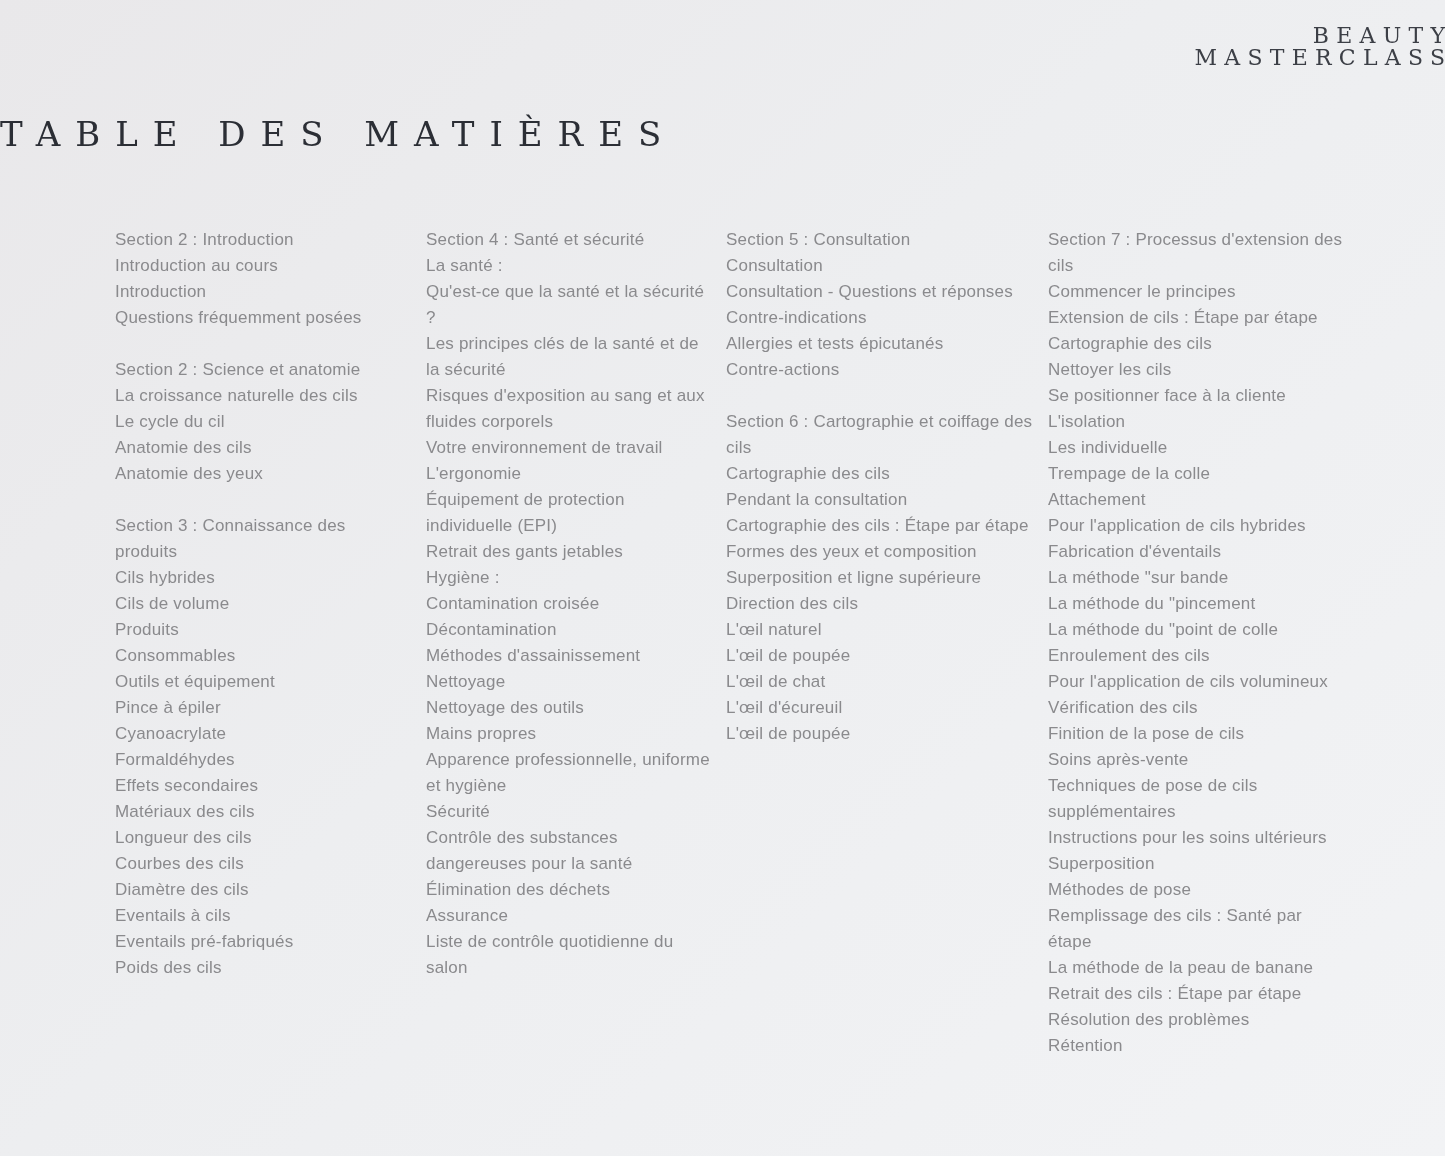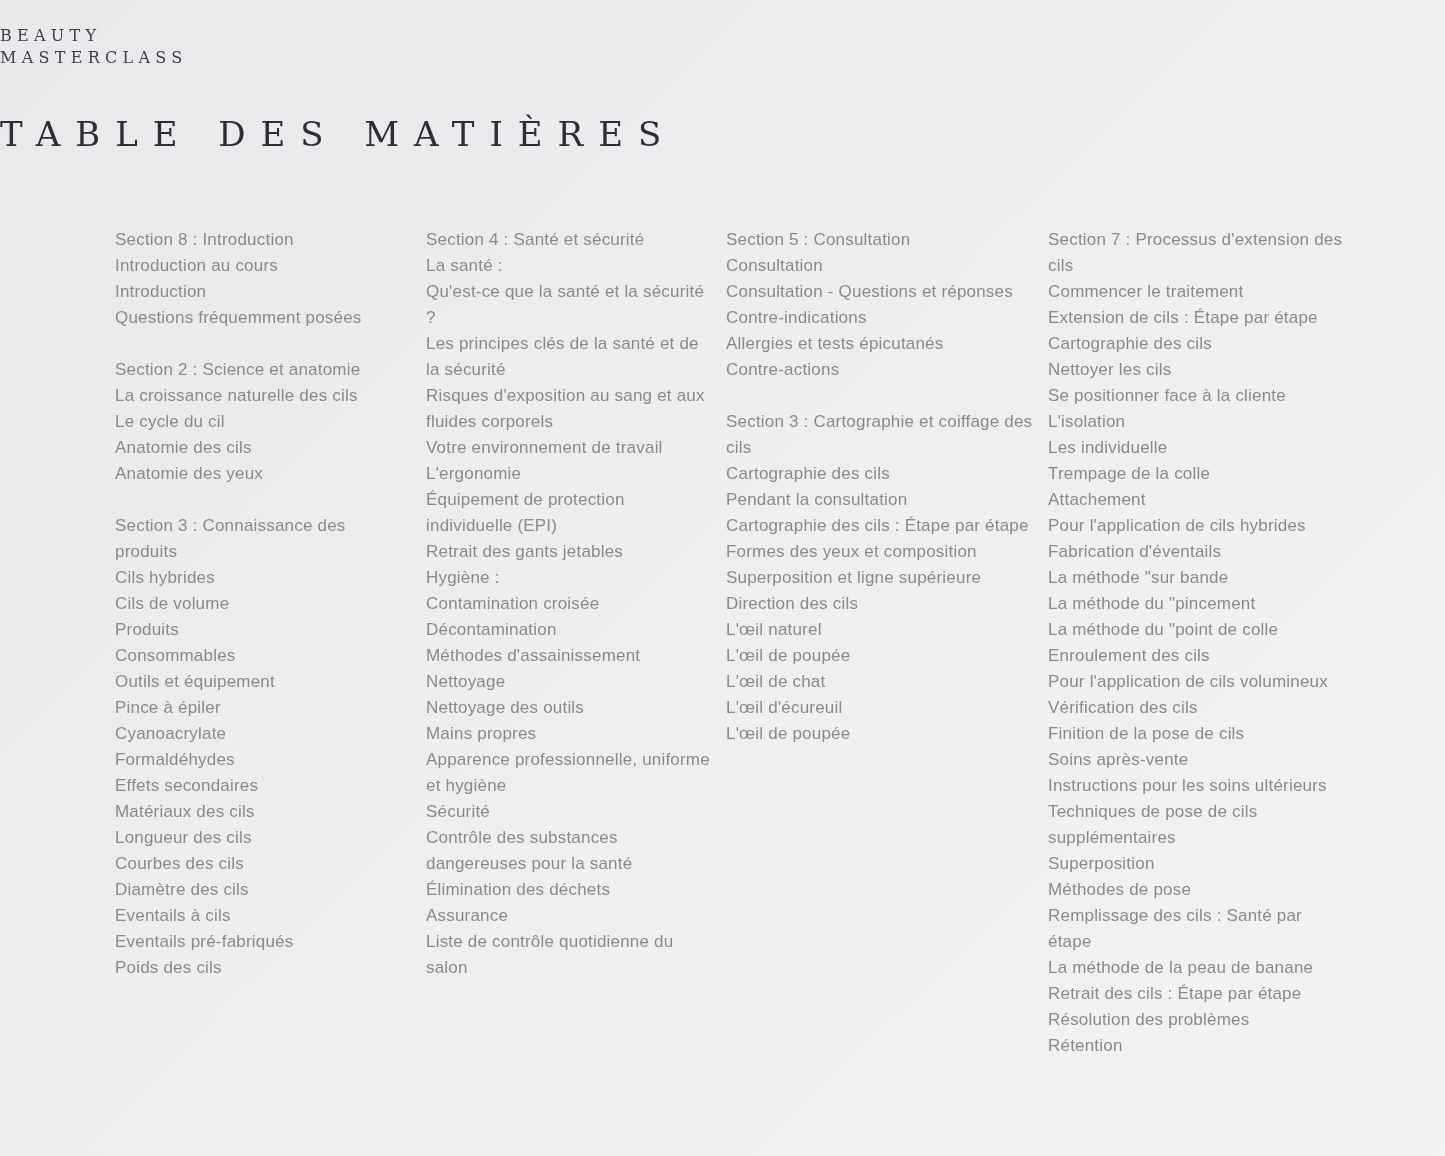--- a/index.html
+++ b/index.html
@@ -12,23 +12,23 @@
     position: relative;
     overflow: hidden;
     background: linear-gradient(135deg, #e9e8ea 0%, #edeef0 45%, #f2f3f5 100%);
     font-family: "Liberation Sans", sans-serif;
   }
   .brand {
     position: absolute;
     top: 25px;
     left: 0;
     width: 100%;
-    text-align: left;
+    text-align: right;
     font-family: "DejaVu Serif", serif;
-    font-size: 16px;
+    font-size: 22px;
     line-height: 22px;
     letter-spacing: 0.33em;
     color: #3c3f46;
   }
   .brand .ls-fix { margin-right: -0.33em; }
   .page-title {
     position: absolute;
     top: 112px;
     left: 0;
     width: 100%;
@@ -67,21 +67,21 @@
 
 <header class="brand">
   <div><span class="ls-fix">BEAUTY</span></div>
   <div><span class="ls-fix">MASTERCLASS</span></div>
 </header>
 
 <h1 class="page-title"><span class="ls-fix">TABLE DES MATIÈRES</span></h1>
 
 <main class="columns" id="columns">
     <div class="col col1">
-      <div class="toc-item section">Section 8 : Introduction</div>
+      <div class="toc-item section">Section 2 : Introduction</div>
       <div class="toc-item">Introduction au cours</div>
       <div class="toc-item">Introduction</div>
       <div class="toc-item">Questions fréquemment posées</div>
       <div class="spacer"></div>
       <div class="toc-item section">Section 2 : Science et anatomie</div>
       <div class="toc-item">La croissance naturelle des cils</div>
       <div class="toc-item">Le cycle du cil</div>
       <div class="toc-item">Anatomie des cils</div>
       <div class="toc-item">Anatomie des yeux</div>
       <div class="spacer"></div>
@@ -128,56 +128,56 @@
       <div class="toc-item">Liste de contrôle quotidienne du salon</div>
     </div>
     <div class="col col3">
       <div class="toc-item section">Section 5 : Consultation</div>
       <div class="toc-item">Consultation</div>
       <div class="toc-item">Consultation - Questions et réponses</div>
       <div class="toc-item">Contre-indications</div>
       <div class="toc-item">Allergies et tests épicutanés</div>
       <div class="toc-item">Contre-actions</div>
       <div class="spacer"></div>
-      <div class="toc-item section">Section 3 : Cartographie et coiffage des cils</div>
+      <div class="toc-item section">Section 6 : Cartographie et coiffage des cils</div>
       <div class="toc-item">Cartographie des cils</div>
       <div class="toc-item">Pendant la consultation</div>
       <div class="toc-item">Cartographie des cils : Étape par étape</div>
       <div class="toc-item">Formes des yeux et composition</div>
       <div class="toc-item">Superposition et ligne supérieure</div>
       <div class="toc-item">Direction des cils</div>
       <div class="toc-item">L'œil naturel</div>
       <div class="toc-item">L'œil de poupée</div>
       <div class="toc-item">L'œil de chat</div>
       <div class="toc-item">L'œil d'écureuil</div>
       <div class="toc-item">L'œil de poupée</div>
     </div>
     <div class="col col4">
       <div class="toc-item section">Section 7 : Processus d'extension des cils</div>
-      <div class="toc-item">Commencer le traitement</div>
+      <div class="toc-item">Commencer le principes</div>
       <div class="toc-item">Extension de cils : Étape par étape</div>
       <div class="toc-item">Cartographie des cils</div>
       <div class="toc-item">Nettoyer les cils</div>
       <div class="toc-item">Se positionner face à la cliente</div>
       <div class="toc-item">L'isolation</div>
       <div class="toc-item">Les individuelle</div>
       <div class="toc-item">Trempage de la colle</div>
       <div class="toc-item">Attachement</div>
       <div class="toc-item">Pour l'application de cils hybrides</div>
       <div class="toc-item">Fabrication d'éventails</div>
       <div class="toc-item">La méthode "sur bande</div>
       <div class="toc-item">La méthode du "pincement</div>
       <div class="toc-item">La méthode du "point de colle</div>
       <div class="toc-item">Enroulement des cils</div>
       <div class="toc-item">Pour l'application de cils volumineux</div>
       <div class="toc-item">Vérification des cils</div>
       <div class="toc-item">Finition de la pose de cils</div>
       <div class="toc-item">Soins après-vente</div>
+      <div class="toc-item">Techniques de pose de cils supplémentaires</div>
       <div class="toc-item">Instructions pour les soins ultérieurs</div>
-      <div class="toc-item">Techniques de pose de cils supplémentaires</div>
       <div class="toc-item">Superposition</div>
       <div class="toc-item">Méthodes de pose</div>
       <div class="toc-item">Remplissage des cils : Santé par étape</div>
       <div class="toc-item">La méthode de la peau de banane</div>
       <div class="toc-item">Retrait des cils : Étape par étape</div>
       <div class="toc-item">Résolution des problèmes</div>
       <div class="toc-item">Rétention</div>
     </div>
   </main>
 

